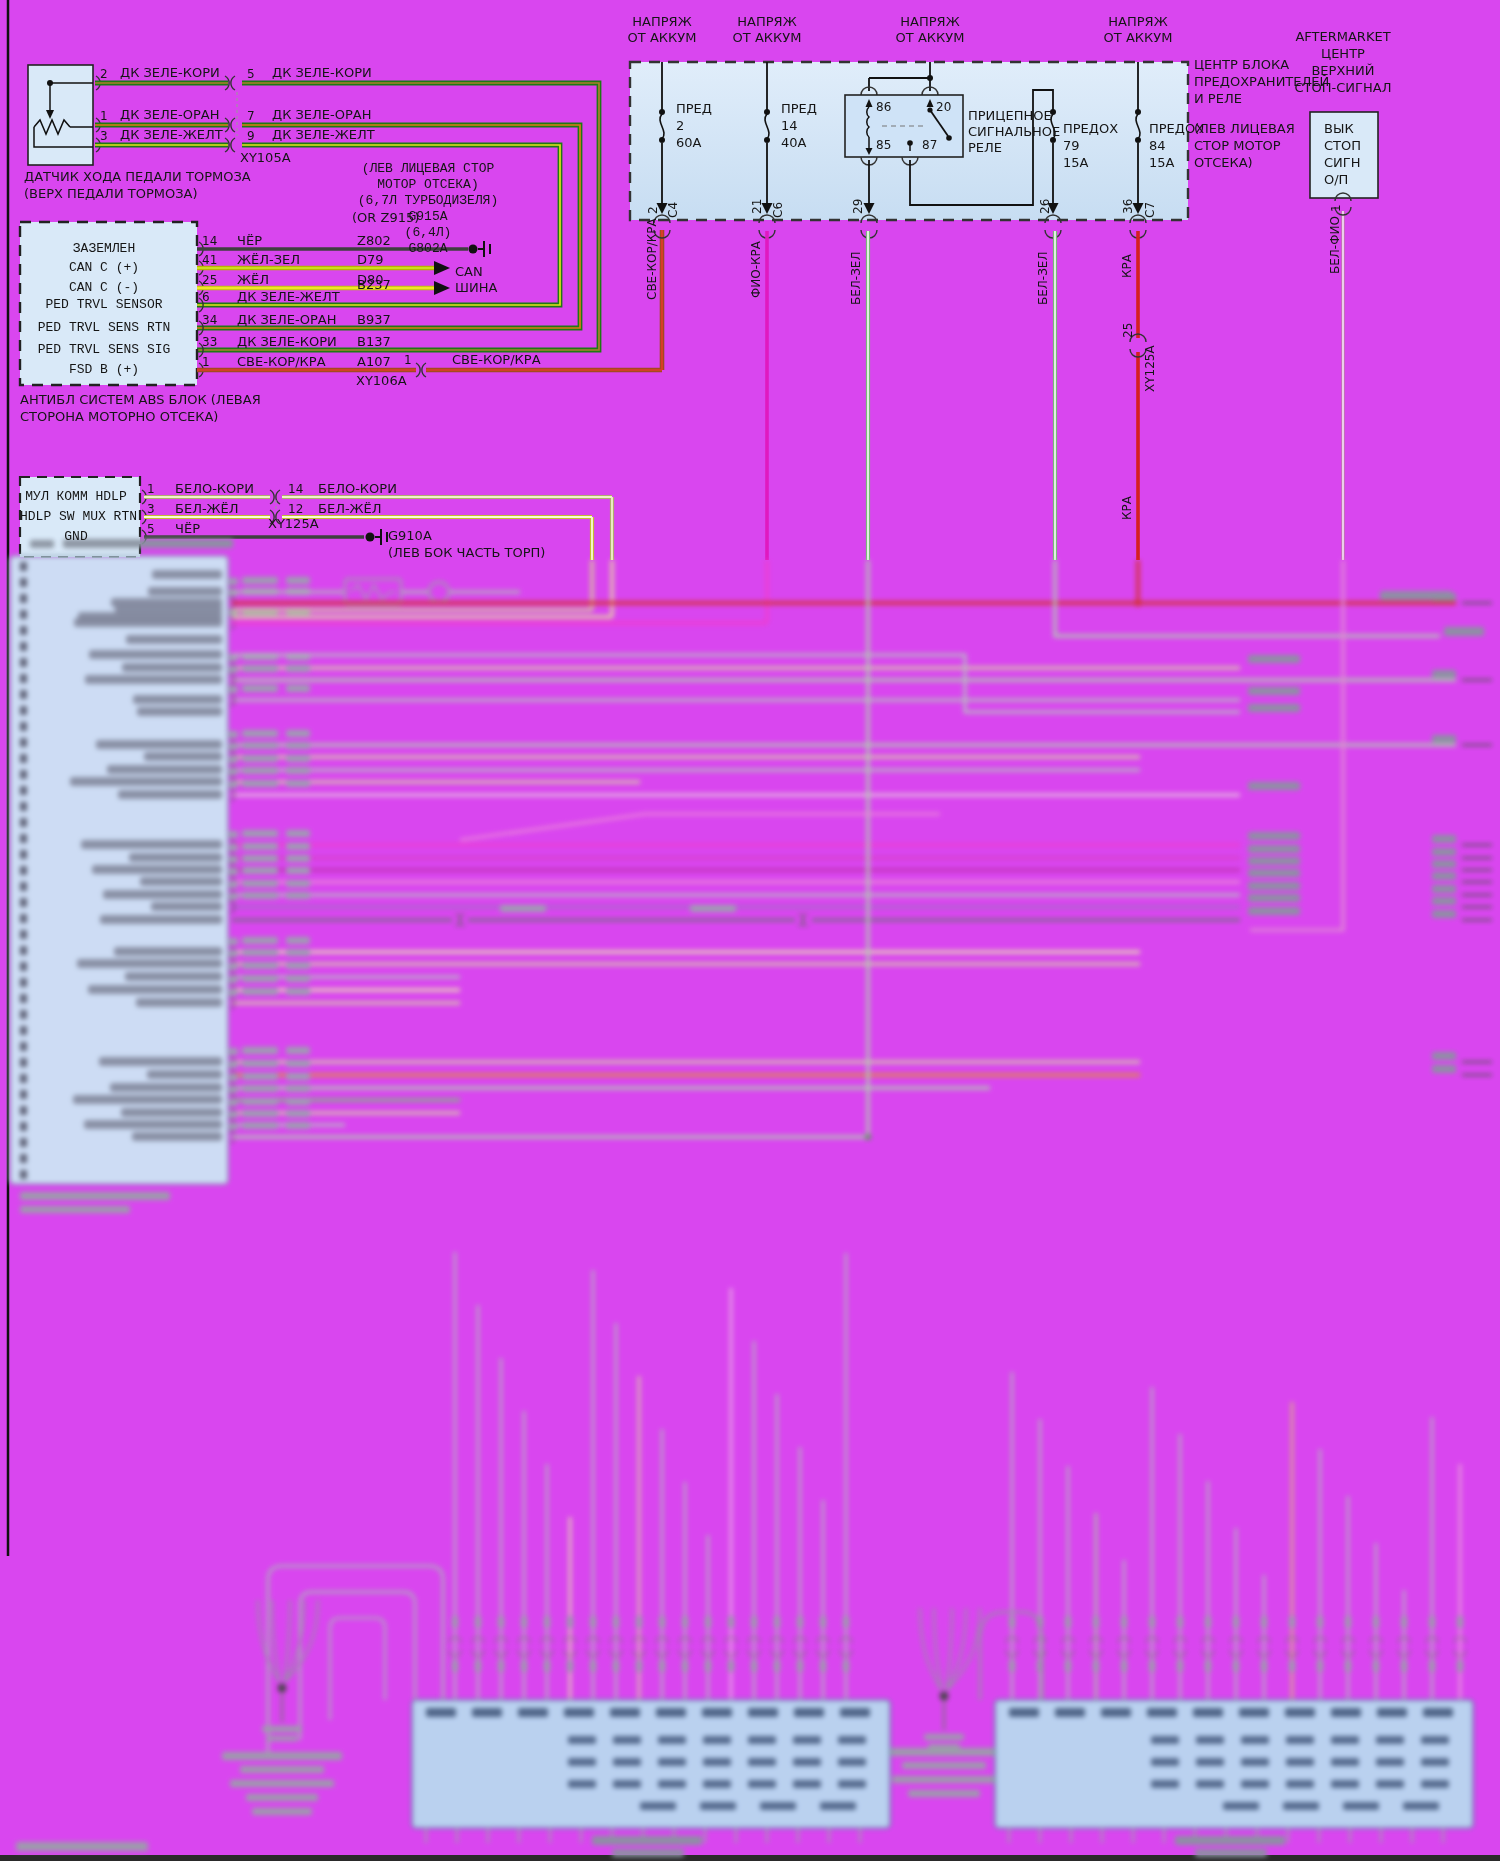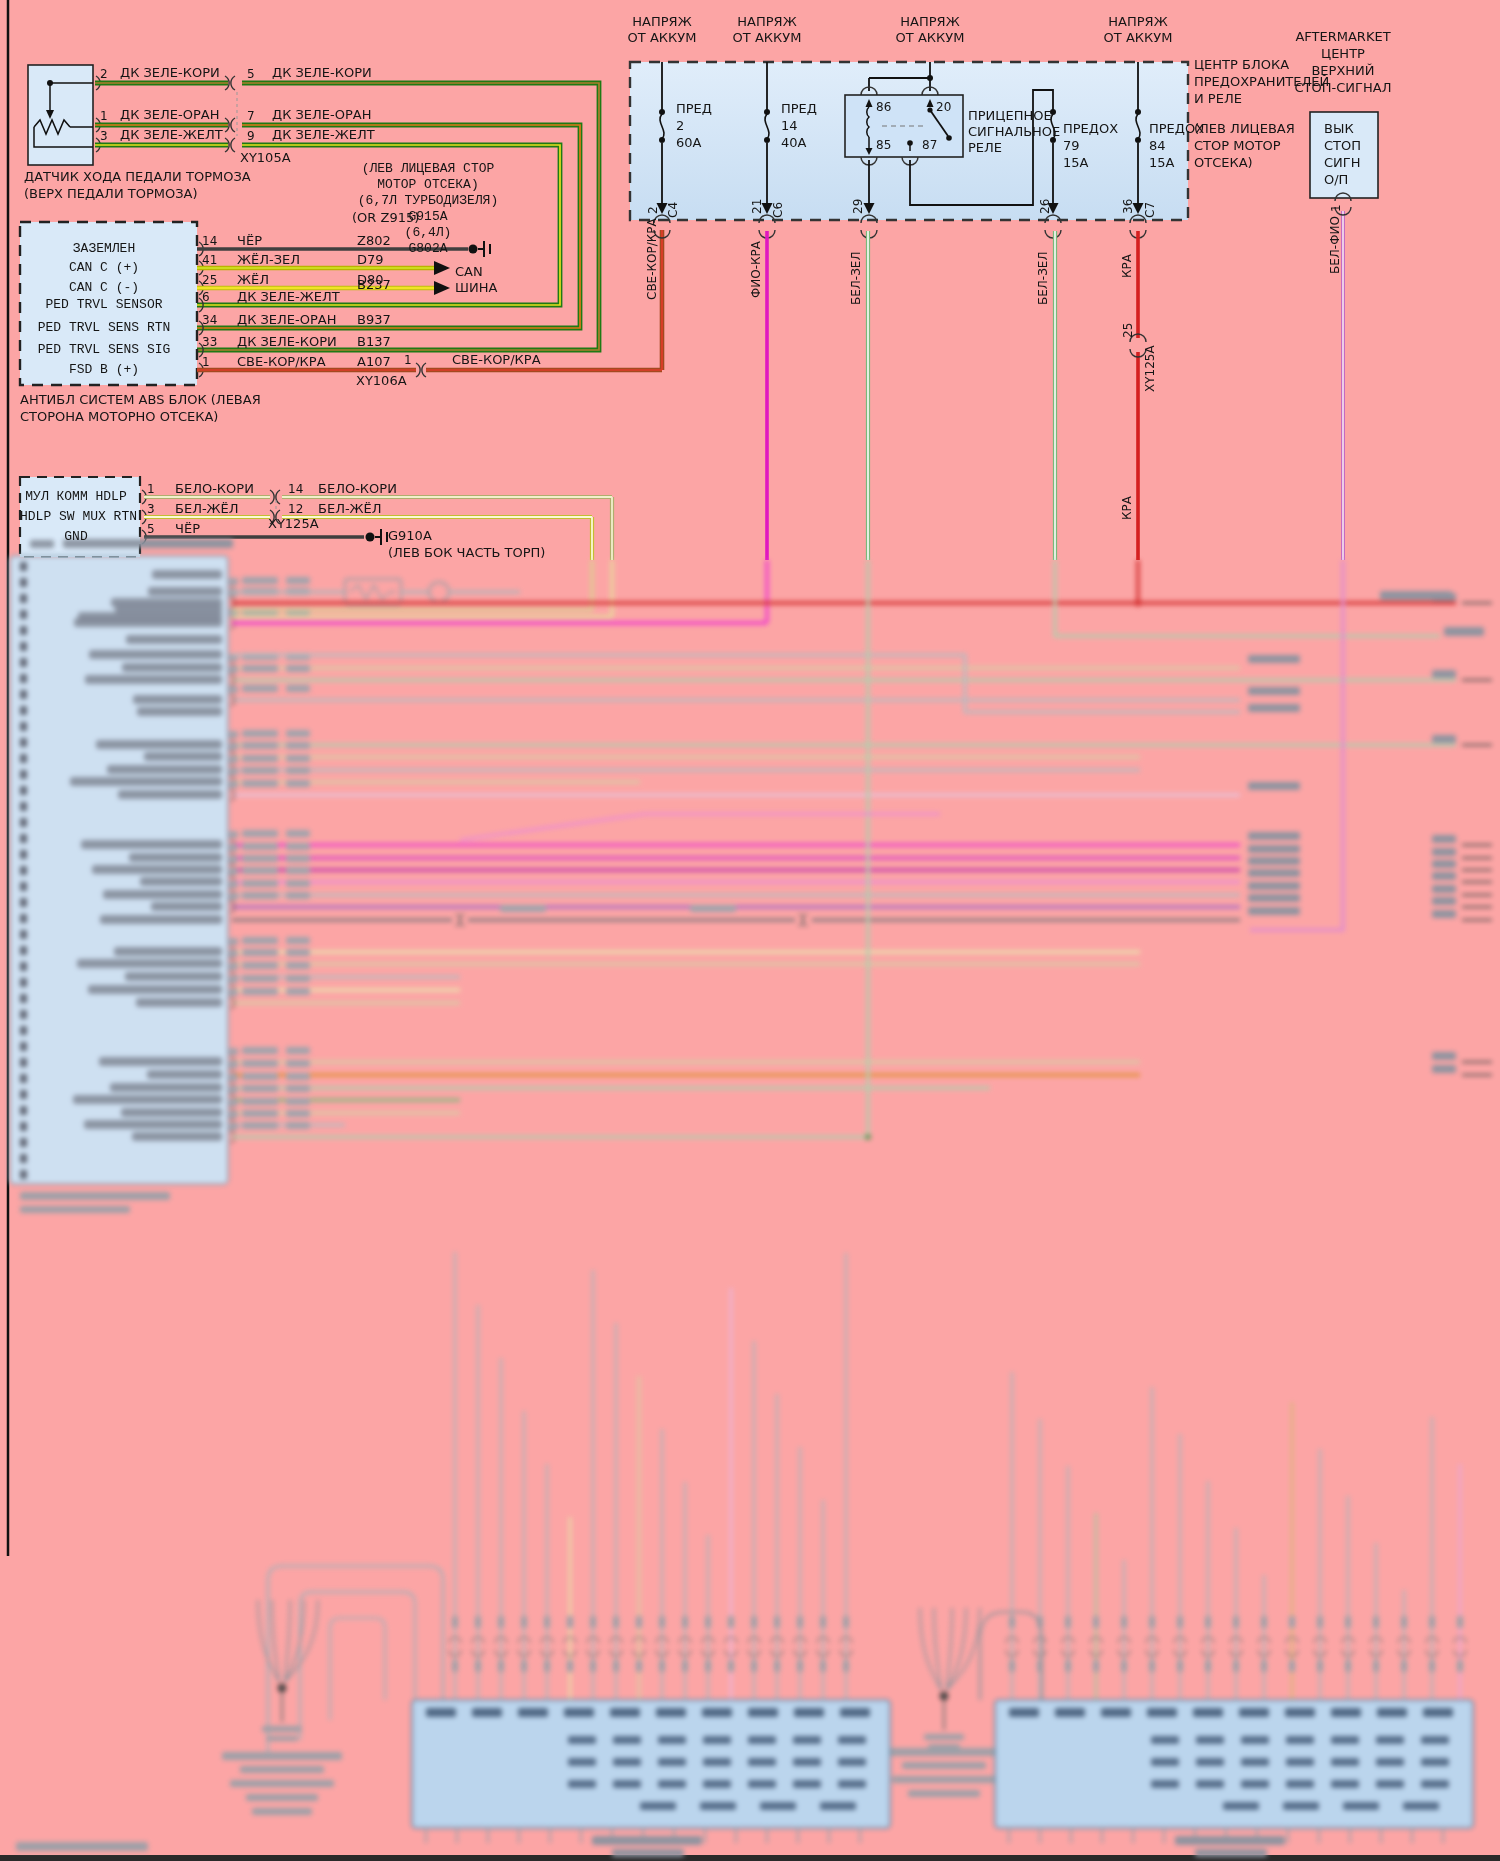--- a/index.html
+++ b/index.html
@@ -1,16 +1,16 @@
 <!DOCTYPE html>
 <html><head>
 <meta charset="utf-8">
 <style>
   html,body{margin:0;padding:0;background:#fff;}
-  #page{position:relative;width:1500px;height:1861px;background:#fca5a5;
+  #page{position:relative;width:1500px;height:1861px;background:#d946ef;
         font-family:"DejaVu Sans",sans-serif;color:#151515;overflow:hidden;}
   #page svg{position:absolute;left:0;top:0;}
   .lb{position:absolute;white-space:pre;font-size:13px;line-height:16px;}
   .s12{font-size:12px;line-height:14px;}
   .ra{text-align:center;font-family:Liberation Mono, monospace;}
   .ctr{text-align:center;}
   .lh17{line-height:17px;}
   .lh20{line-height:16px;}
   .rt{position:absolute;white-space:nowrap;font-size:12px;
       transform:rotate(-90deg);transform-origin:0 0;}

